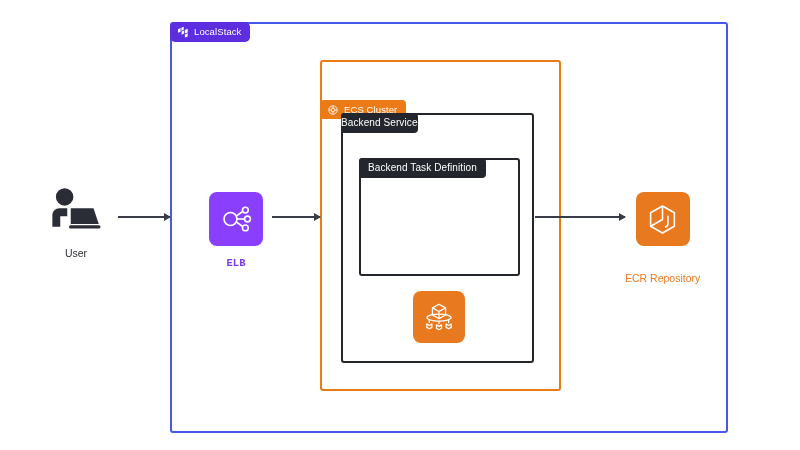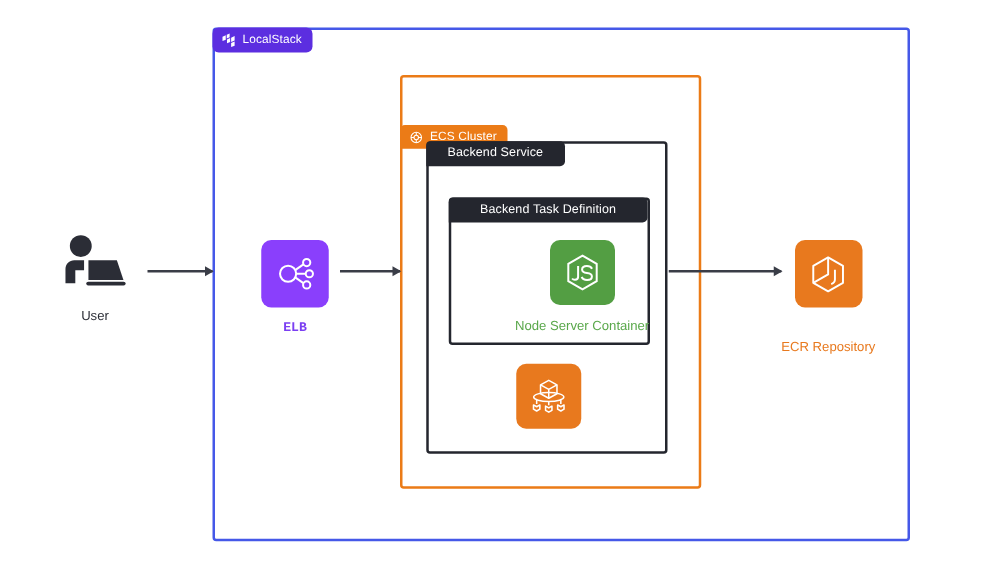--- a/index.html
+++ b/index.html
@@ -90,31 +90,31 @@
     border-radius: 4px 4px 4px 0;
     margin-top: 40px;
   }
   #backend-service-badge {
     left: 341px;
     top: 113px;
     background: #24262e;
     border-radius: 4px 4px 4px 0;
     font-weight: 400;
     font-size: 10px;
-    padding: 0 17px;
+    padding: 0 0;
     height: 20px;
   }
   #task-definition-badge {
     left: 359px;
     top: 158px;
     background: #24262e;
     border-radius: 4px 4px 4px 0;
     font-weight: 400;
     font-size: 10px;
-    padding: 0 25px;
+    padding: 0 9px;
     height: 20px;
   }
   .badge-icon {
     display: block;
     width: 12px;
     height: 12px;
     flex: 0 0 auto;
   }
   .badge-icon svg { display: block; }
 
@@ -254,32 +254,20 @@
           <circle cx="31" cy="30.5" r="3.4"></circle>
           <path d="M20.2 16.6 L27.9 11.2"></path>
           <path d="M21.1 20 L30.1 20"></path>
           <path d="M20.2 23.4 L27.9 28.8"></path>
         </g>
       </svg>
     </span>
     <span class="node-label">ELB</span>
   </div>
 
-  <div class="node" id="node-server-node">
-    <span class="node-tile">
-      <svg viewBox="0 0 40 40" width="32" height="32" aria-hidden="true">
-        <g fill="none" stroke="#ffffff" stroke-width="2">
-          <path d="M20 3.2 L34.2 11.3 L34.2 28.7 L20 36.8 L5.8 28.7 L5.8 11.3 Z"></path>
-          <path d="M15.6 13.6 L15.6 24.2 C15.6 26.2 14.2 27.3 12.4 27.3 C11.2 27.3 10.2 26.8 9.6 26.0"></path>
-          <path d="M29.6 16.2 C28.6 14.4 26.8 13.4 24.4 13.4 C21.6 13.4 19.6 14.8 19.6 17.0 C19.6 19.4 21.4 20.2 24.4 20.6 C27.6 21.0 29.4 21.8 29.4 24.0 C29.4 26.2 27.4 27.5 24.6 27.5 C21.8 27.5 19.9 26.4 19.2 24.4"></path>
-        </g>
-      </svg>
-    </span>
-    <span class="node-label">Node Server Container</span>
-  </div>
 
   <div class="node" id="ecs-service-node">
     <span class="node-tile">
       <svg viewBox="0 0 44 44" width="34" height="34" aria-hidden="true">
         <g fill="none" stroke="#ffffff" stroke-width="1.6" stroke-linejoin="round">
           <path d="M22 5.5 L30.5 10.2 L30.5 19.4 L22 24.1 L13.5 19.4 L13.5 10.2 Z"></path>
           <path d="M13.5 10.2 L22 14.9 L30.5 10.2 M22 14.9 L22 24.1"></path>
           <ellipse cx="22" cy="22.8" rx="15.6" ry="4.6"></ellipse>
           <path d="M22 27.4 L22 31.2"></path>
           <path d="M9.5 26.0 L9.5 30.0 M34.5 26.0 L34.5 30.0"></path>

